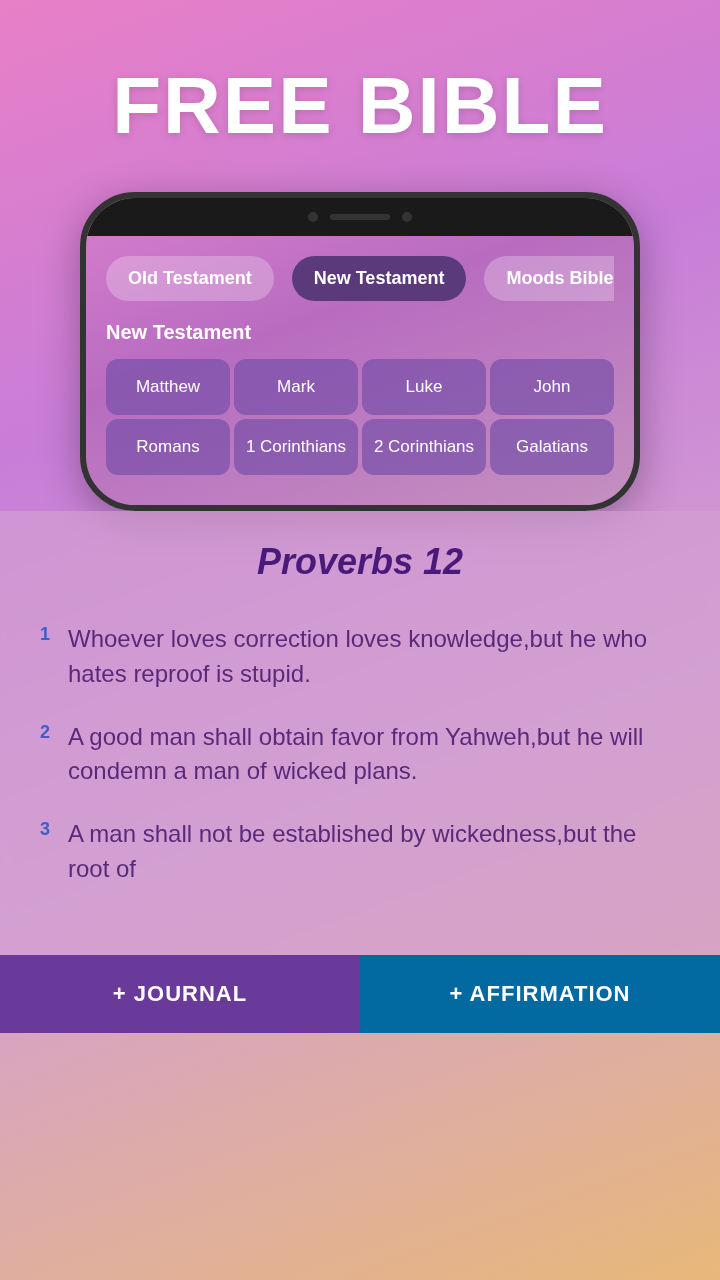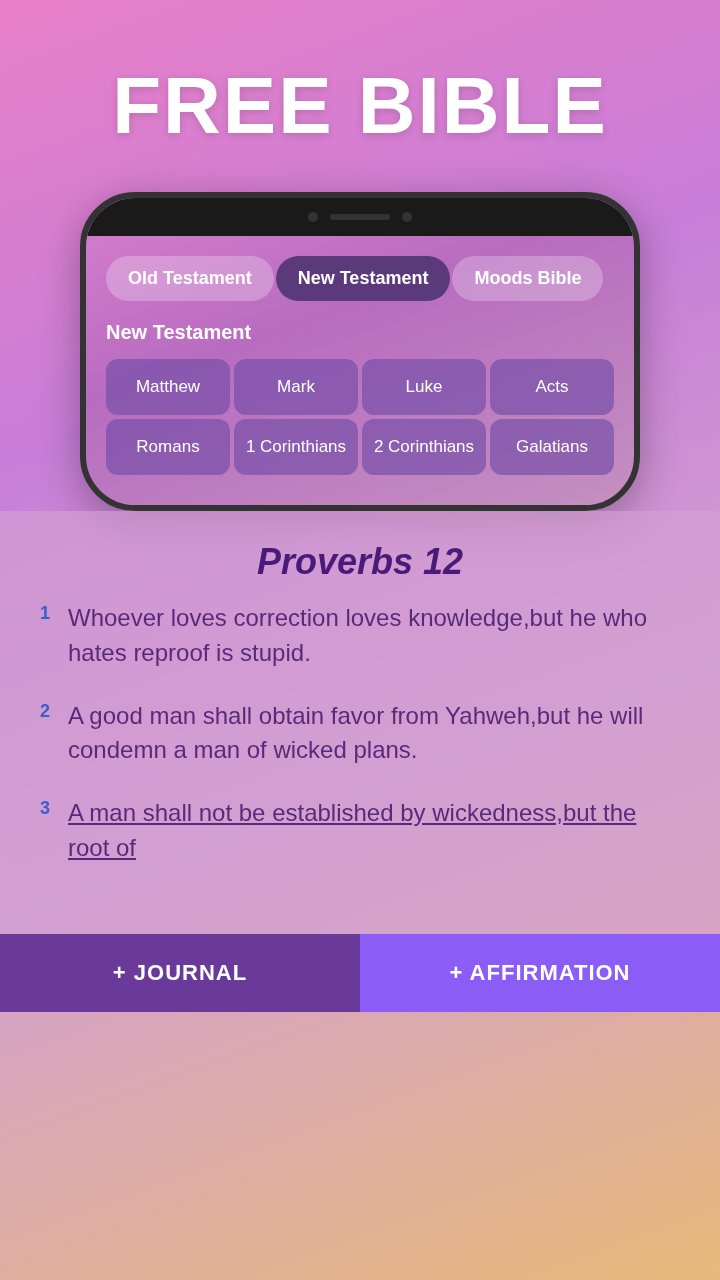--- a/index.html
+++ b/index.html
@@ -71,21 +71,21 @@
       border-radius: 3px;
     }
 
     .phone-content {
       padding: 20px 20px 30px;
     }
 
     
     .tabs-row {
       display: flex;
-      gap: 2px;
+      gap: 18px;
       margin-bottom: 20px;
       overflow: hidden;
     }
     .tab-btn {
       padding: 12px 22px;
       border-radius: 25px;
       border: none;
       font-size: 18px;
       font-weight: 600;
       cursor: pointer;
@@ -133,21 +133,21 @@
       padding: 30px 40px 40px;
       position: relative;
       z-index: 2;
     }
 
     .verse-chapter-title {
       text-align: center;
       font-size: 36px;
       font-weight: 700;
       color: #4a1a7a;
-      margin-bottom: 18px;
+      margin-bottom: 39px;
       font-style: italic;
     }
 
     .verse-item {
       display: flex;
       margin-bottom: 28px;
       align-items: flex-start;
     }
     .verse-num {
       font-size: 18px;
@@ -156,21 +156,20 @@
       min-width: 28px;
       padding-top: 2px;
     }
     .verse-text {
       font-size: 24px;
       color: #5a2a7a;
       line-height: 1.45;
       font-weight: 500;
     }
     .verse-item.underlined .verse-text {
-      text-decoration: underline;
       text-decoration-color: #5a2a7a;
     }
 
     
     .bottom-bar {
       display: flex;
       position: sticky;
       bottom: 12px;
       z-index: 10;
     }
@@ -185,21 +184,21 @@
     }
     .bottom-btn.journal {
       background: #6a3a9a;
       color: white;
     }
     .bottom-btn.image {
       background: #e07060;
       color: white;
     }
     .bottom-btn.affirmation {
-      background: #8b5cf6;
+      background: #0369a1;
       color: white;
     }
   </style>
 </head>
 <body>
 
 <div class="header">
   <h1 class="header-title">FREE BIBLE</h1>
 </div>
 
@@ -221,21 +220,21 @@
         <button class="tab-btn active">New Testament</button>
         <button class="tab-btn inactive">Moods Bible</button>
       </div>
 
       <div class="section-label">New Testament</div>
 
       <div class="book-grid">
         <button class="book-btn">Matthew</button>
         <button class="book-btn">Mark</button>
         <button class="book-btn">Luke</button>
-        <button class="book-btn">Acts</button>
+        <button class="book-btn">John</button>
         <button class="book-btn">Romans</button>
         <button class="book-btn">1 Corinthians</button>
         <button class="book-btn">2 Corinthians</button>
         <button class="book-btn">Galatians</button>
       </div>
     </div>
   </div>
 </div>
 
 <div class="verse-panel">

